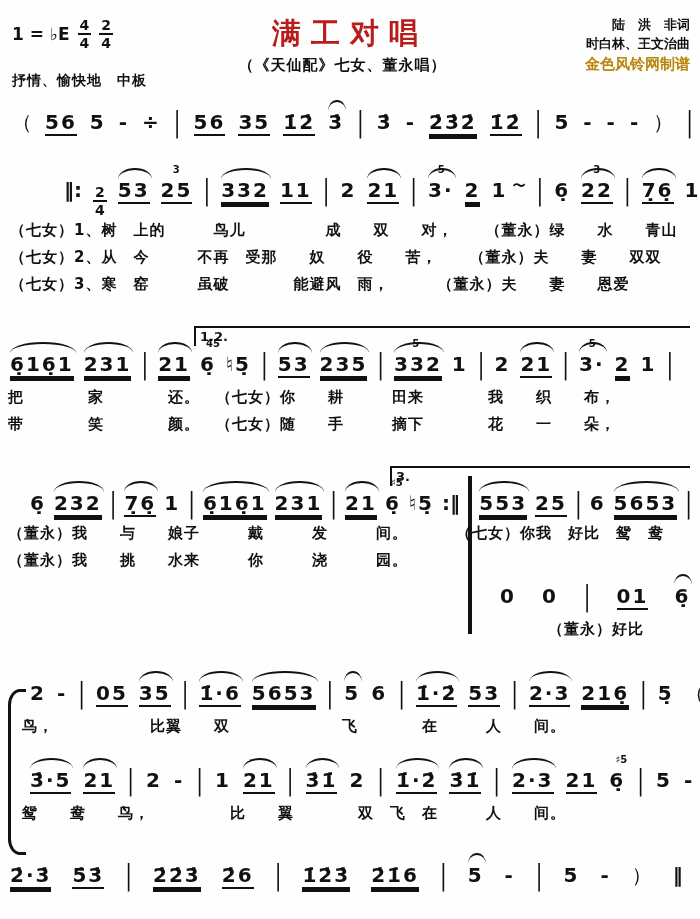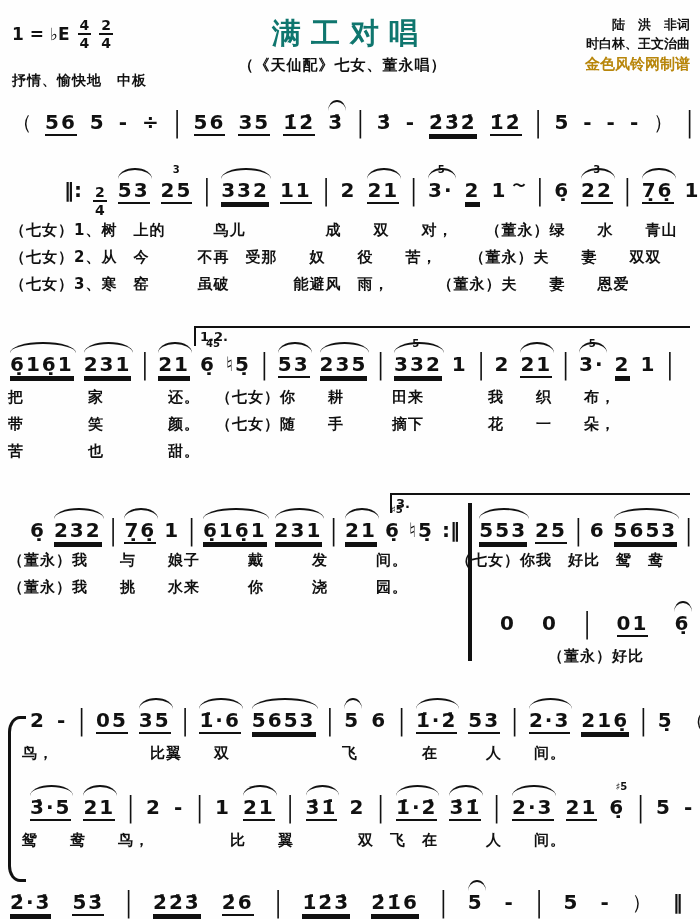--- a/index.html
+++ b/index.html
@@ -5,21 +5,21 @@
   html,body{margin:0;padding:0;background:#e8e8e8;}
   .page{position:relative;width:700px;height:919px;background:#fefefe;overflow:hidden;
         font-family:"DejaVu Sans","Liberation Sans",sans-serif;color:#111;box-sizing:border-box;padding:10px 8px 0 8px;}
   
   .hdr{position:relative;height:78px;}
   .keyrow{position:absolute;left:4px;top:8px;display:flex;align-items:center;gap:8px;font-weight:700;font-size:17px;justify-content:center;}
   .frac{display:inline-flex;flex-direction:column;align-items:center;line-height:1;font-size:14px;font-weight:700;}
   .frac .n{border-bottom:2px solid #111;padding:0 2px 1px 2px;}
   .frac .d{padding-top:1px;}
   .tempo{position:absolute;left:4px;top:52px;font-size:14px;font-weight:700;letter-spacing:1px;margin-top:10px;}
-  .title{position:absolute;left:0;right:0;top:4px;text-align:center;font-size:29px;font-weight:700;letter-spacing:10px;color:#0f766e;}
+  .title{position:absolute;left:0;right:0;top:4px;text-align:center;font-size:29px;font-weight:700;letter-spacing:10px;color:#b91c1c;}
   .subtitle{position:absolute;left:0;right:15px;top:46px;text-align:center;font-size:15px;font-weight:700;letter-spacing:1px;}
   .credits{position:absolute;right:2px;top:6px;text-align:right;font-size:13px;font-weight:700;line-height:1.45;}
   .credits .gold{color:#b8860b;font-size:15px;}
   
   .sys{position:relative;}
   .mline{display:flex;align-items:baseline;padding-top:24px;min-height:30px;}
   .tok{position:relative;font-size:20px;font-weight:700;letter-spacing:2px;line-height:1;white-space:pre;}
   .tok.u1{border-bottom:2px solid #111;padding-bottom:2px;}
   .tok.u2{border-bottom:2px solid #111;padding-bottom:2px;box-shadow:0 3px 0 #111;}
   .tok.sl::before{content:"";position:absolute;left:0;right:-2px;top:-12px;height:9px;
@@ -164,21 +164,20 @@
         <span class="tok">2</span>
         <span class="tok u1 sl">21</span>
         <span class="tok bar">|</span>
         <span class="tok sl">3·<span class="gr">5</span></span>
         <span class="tok u2">2</span>
         <span class="tok">1</span>
         <span class="tok bar">|</span>
       </div>
     <div class="lyr">把　　　　家　　　　还。　（七女）你　　耕　　　田来　　　　我　　织　　布，</div>
     <div class="lyr">带　　　　笑　　　　颜。　（七女）随　　手　　　摘下　　　　花　　一　　朵，</div>
-    <div class="lyr">苦　　　　也　　　　甜。</div>
   </div>
 
   <div class="sys s4">
     <div class="volta" style="left:382px;right:2px;top:0px;">
       <span>3.</span>
     </div>
     <div class="mline">
         <span class="tok">6̣</span>
         <span class="tok u2 sl">232</span>
         <span class="tok bar">|</span>

